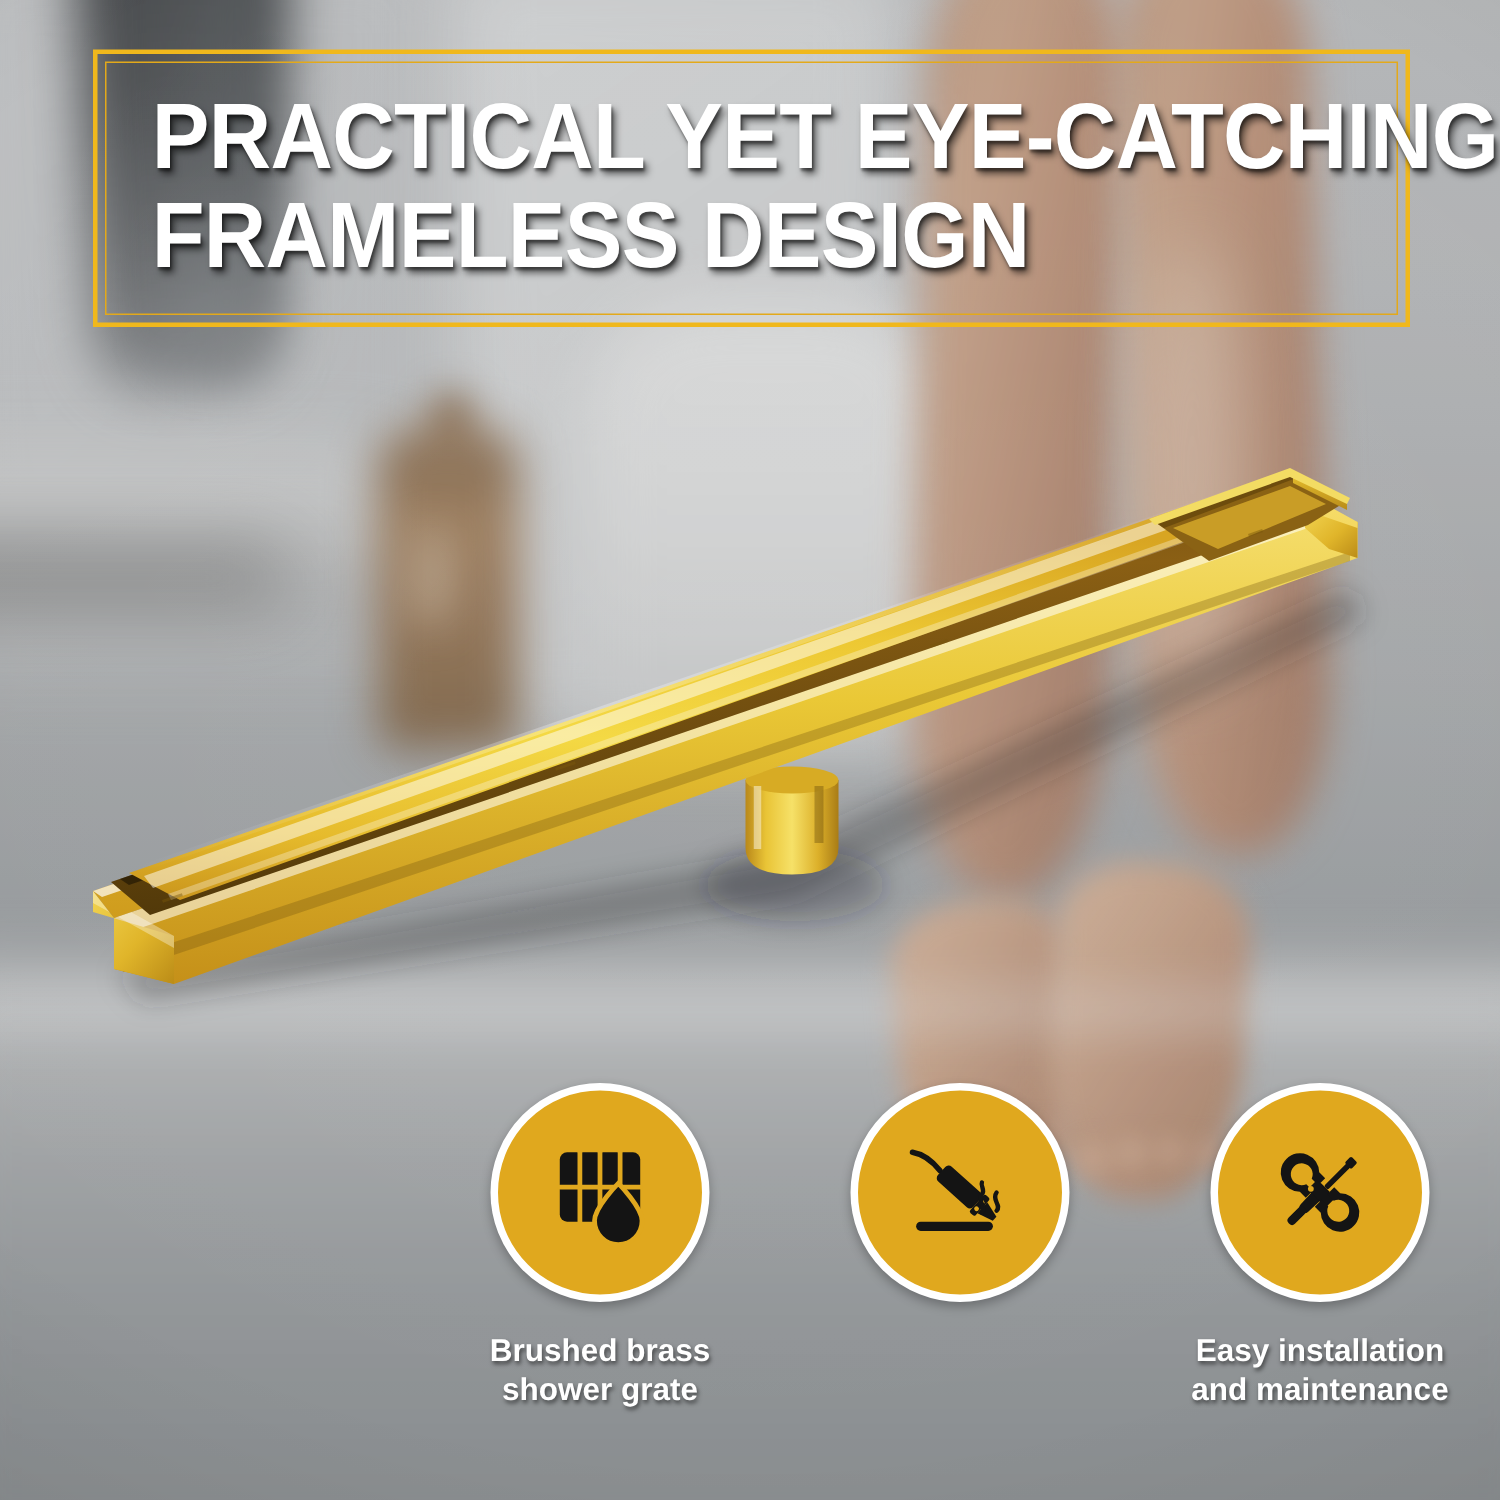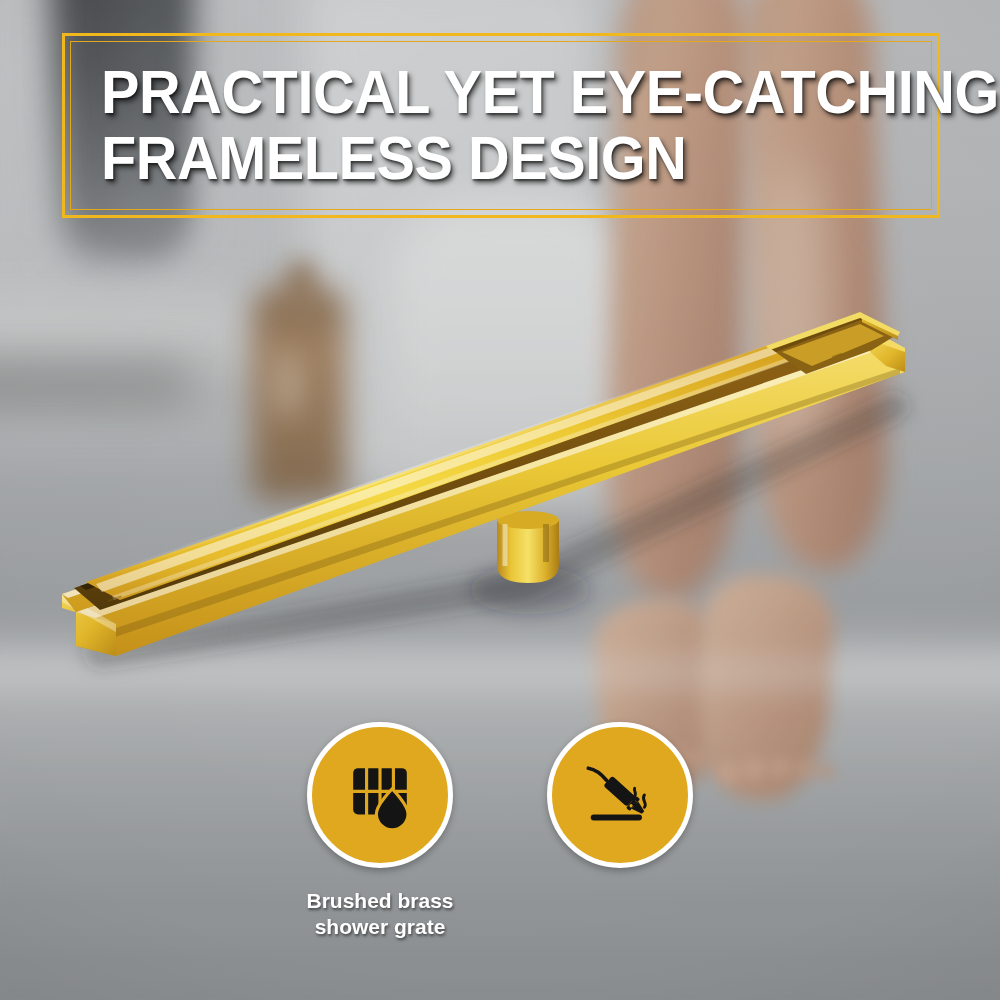--- a/index.html
+++ b/index.html
@@ -285,21 +285,21 @@
     pointer-events: none;
   }
 
   
   .features {
     position: absolute;
     left: 0;
     right: 0;
     top: 722px;
     display: flex;
-    justify-content: center;
+    justify-content: flex-end;
   }
   .feature {
     width: 240px;
     display: flex;
     flex-direction: column;
     align-items: center;
   }
   .badge {
     width: 146px;
     height: 146px;
@@ -530,16 +530,44 @@
           <rect x="8" y="48" width="42" height="5" rx="2.5" fill="#141414"></rect>
 
           <g fill="none" stroke="#141414" stroke-width="2.4" stroke-linecap="round">
             <path d="M44 43 C47 40 41 37 44 33 C46 30.5 43 28.5 44 26.5"></path>
             <path d="M52 42 C55 39 49 36 52 32"></path>
           </g>
         </svg>
       </div>
     </div>
 
+    <div class="feature">
+      <div class="badge">
+        <svg viewBox="0 0 64 64">
+
+          <g transform="rotate(45 32 32)">
+            <rect x="30" y="6" width="5" height="5" rx="1" fill="#141414"></rect>
+            <rect x="31" y="10" width="3" height="18" rx="1" fill="#141414"></rect>
+            <path d="M28.5 28 h7 l-0.6 16 a2.9 2.9 0 0 1 -5.8 0 z" fill="#141414"></path>
+            <rect x="29.6" y="44" width="4.8" height="12" rx="2.2" fill="#141414"></rect>
+          </g>
+
+          <g transform="rotate(-45 32 32)">
+
+            <path d="M32 6 a10.5 10.5 0 0 0 -7.5 17.9 l0 4.6 l5.4 0 l0 -5.0
+                     a6 6 0 1 1 4.2 0 l0 5.0 l5.4 0 l0 -4.6 A10.5 10.5 0 0 0 32 6 Z" fill="#141414"></path>
+
+            <rect x="28.4" y="26" width="7.2" height="14" fill="#141414"></rect>
+
+            <path d="M32 58 a10.5 10.5 0 0 0 7.5 -17.9 l0 -4.6 l-5.4 0 l0 5.0
+                     a6 6 0 1 1 -4.2 0 l0 -5.0 l-5.4 0 l0 4.6 A10.5 10.5 0 0 0 32 58 Z" fill="#141414"></path>
+          </g>
+
+          <circle cx="27" cy="30" r="1.6" fill="#e0a81e"></circle>
+        </svg>
+      </div>
+      <div class="feature-caption">Easy installation
+and maintenance</div>
+    </div>
 
   </div>
 
 </div>
 
 </body></html>

